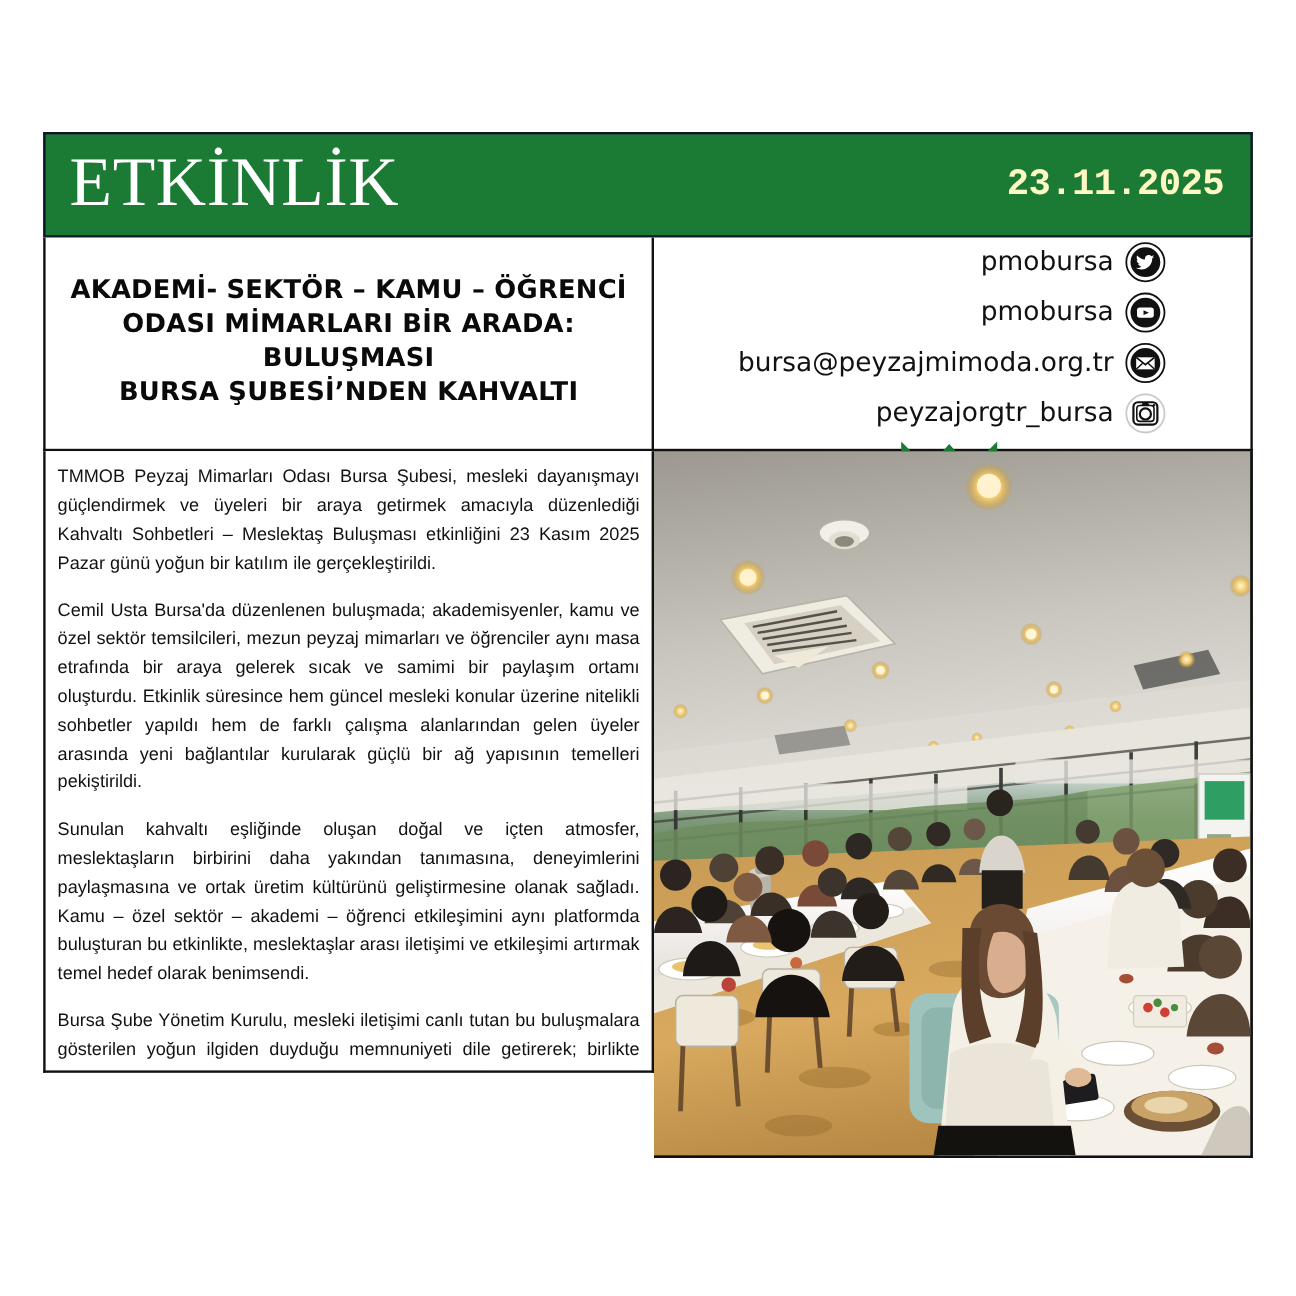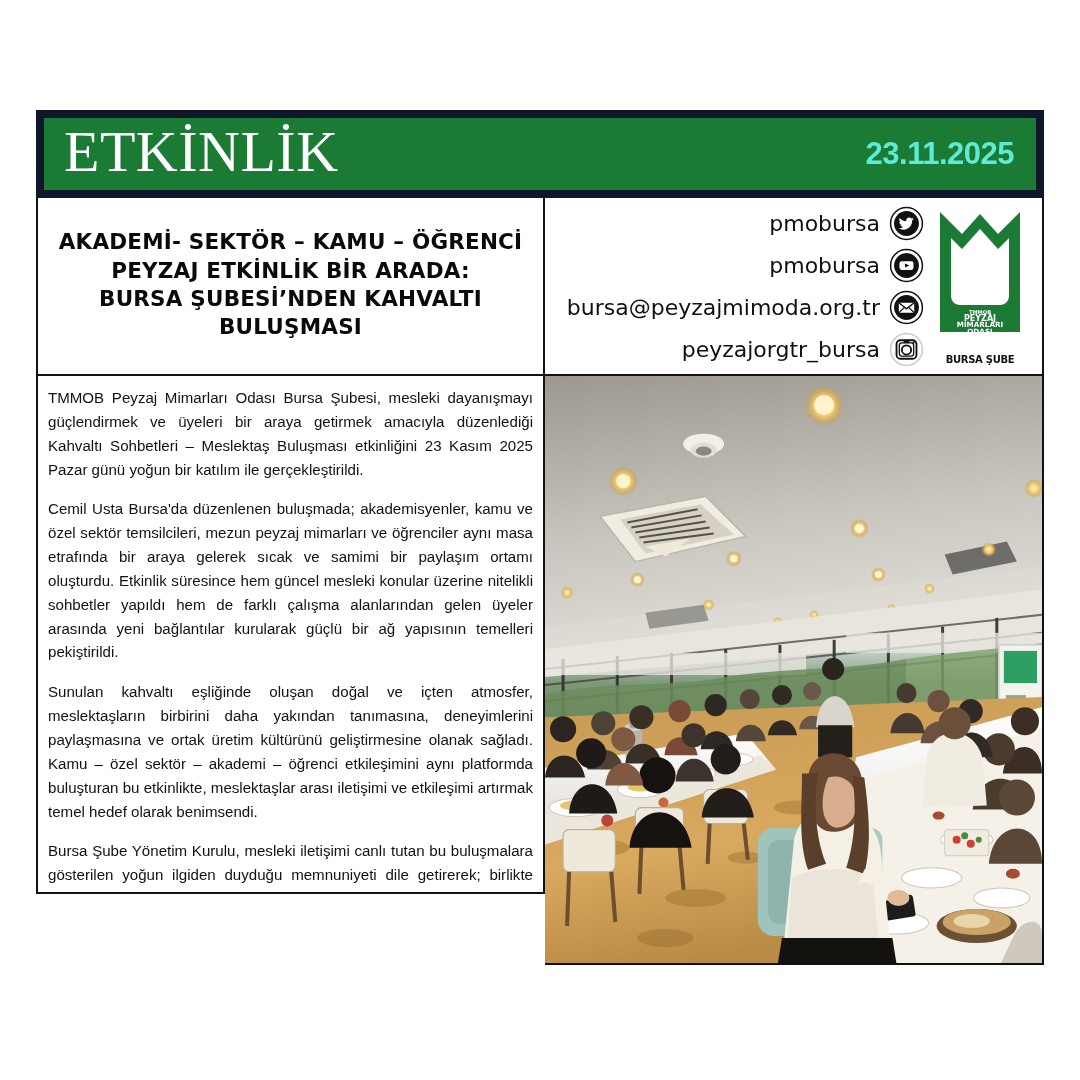--- a/index.html
+++ b/index.html
@@ -23,37 +23,37 @@
 
   
   .header-band {
     position: absolute;
     left: 0;
     top: 0;
     width: 1008px;
     height: 88px;
     background: #1B7A33;
     box-sizing: border-box;
-    border: 8px solid #0f172a;
+    border: 2px solid #0f172a;
     display: flex;
     align-items: center;
     justify-content: space-between;
     padding: 0 22px 0 20px;
   }
   .header-title {
     color: #ffffff;
     font-family: "Liberation Serif", serif;
     font-size: 58px;
     line-height: 1;
     letter-spacing: 0.5px;
     padding-bottom: 4px;
   }
   .header-date {
-    color: #5eead4;
-    font-family: Liberation Sans, sans-serif;
+    color: #fef9c3;
+    font-family: Liberation Mono, monospace;
     font-weight: bold;
     font-size: 31px;
     letter-spacing: -0.5px;
   }
 
   
   .mid-row {
     position: absolute;
     left: 0;
     top: 88px;
@@ -90,21 +90,21 @@
     left: 509px;
     top: 0;
     width: 499px;
     height: 178px;
     box-sizing: border-box;
     border: 2px solid #111111;
     border-top: none;
     border-left: none;
     background: #ffffff;
     display: flex;
-    flex-direction: row;
+    flex-direction: column;
     align-items: center;
     padding: 0 6px 0 0;
   }
   .contact-list {
     flex: 1 1 auto;
     display: flex;
     flex-direction: column;
     justify-content: center;
     gap: 2px;
     padding-left: 6px;
@@ -234,23 +234,23 @@
   <div class="header-band">
     <div class="header-title">ETKİNLİK</div>
     <div class="header-date">23.11.2025</div>
   </div>
 
   <div class="mid-row">
 
     <div class="title-box">
       <div class="title-text">
         <div>AKADEMİ- SEKTÖR – KAMU – ÖĞRENCİ</div>
-        <div>PEYZAJ ETKİNLİK BİR ARADA:</div>
+        <div>ODASI MİMARLARI BİR ARADA:</div>
+        <div>BULUŞMASI</div>
         <div>BURSA ŞUBESİ’NDEN KAHVALTI</div>
-        <div>BULUŞMASI</div>
       </div>
     </div>
 
     <div class="contact-box">
 
       <div class="contact-list">
 
         <div class="contact-row">
           <span class="contact-handle">pmobursa</span>
           <svg class="soc-icon" viewBox="0 0 40 40">

